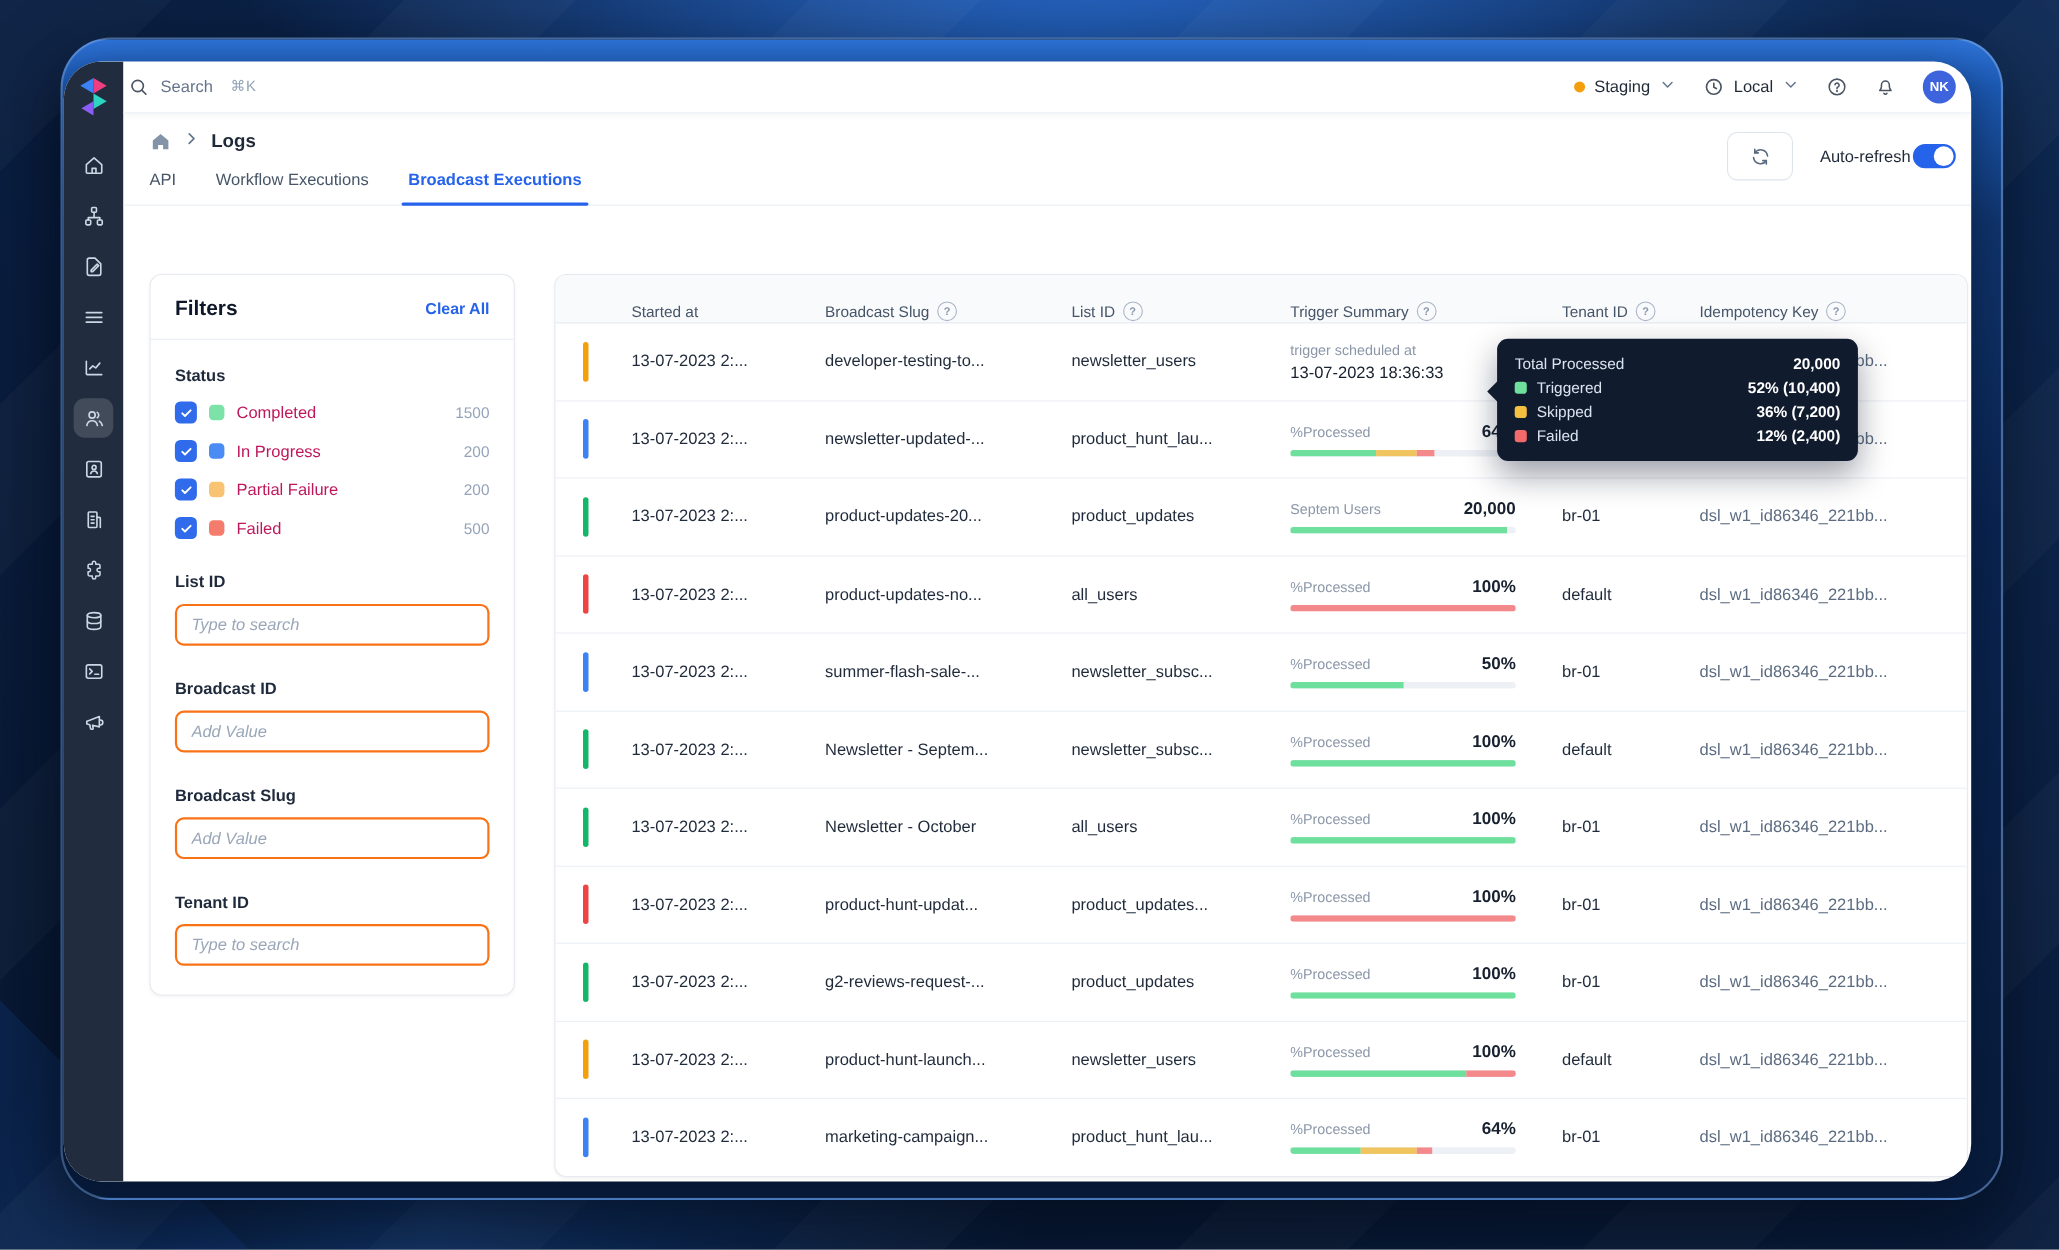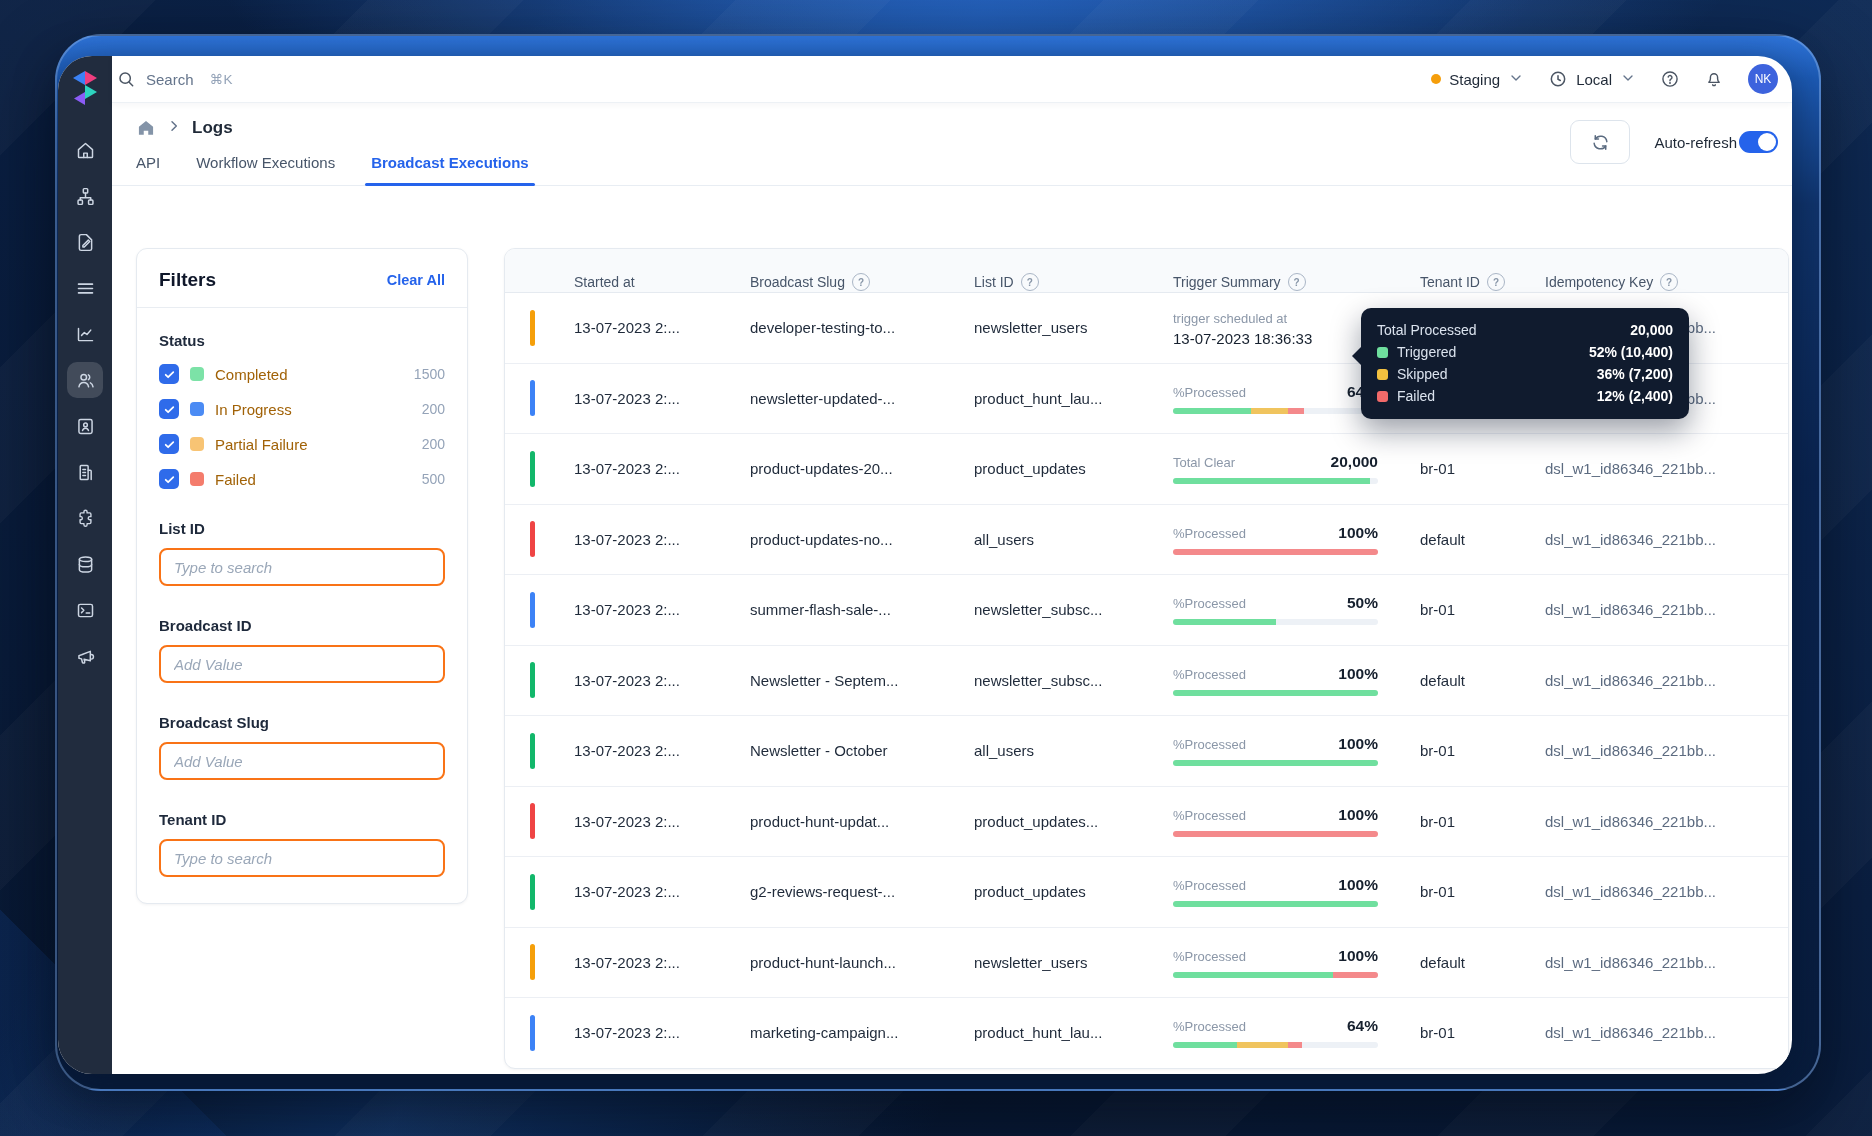--- a/index.html
+++ b/index.html
@@ -41,21 +41,21 @@
   .topbar{height:46px;display:flex;align-items:center;padding:0 14px 0 4px;
     border-bottom:1px solid #edf1f5;box-shadow:0 2px 6px rgba(15,23,42,.04);flex-shrink:0;}
   .searchbox{display:flex;align-items:center;gap:10px;color:#64748b;font-size:15px;cursor:text;}
   .kbd{color:#94a3b8;font-size:13.5px;margin-left:6px;letter-spacing:.5px;}
   .tb-right{margin-left:auto;display:flex;gap:24px;}
   .tb-chip{display:flex;align-items:center;gap:8px;font-size:15px;font-weight:500;color:#1f2937;cursor:pointer;}
   .dot{width:10px;height:10px;border-radius:50%;background:#f59e0b;}
   .gico{color:#4b5563;display:flex;align-items:center;}
   .gico svg{width:20px;height:20px;}
   .chev svg{width:16px;height:16px;color:#64748b;}
-  .avatar{width:30px;height:30px;border-radius:50%;background:#3d63dd;color:#fff;font-size:12px;font-weight:400;
+  .avatar{width:30px;height:30px;border-radius:50%;background:#3d63dd;color:#fff;font-size:12px;font-weight:700;
     display:flex;align-items:center;justify-content:center;cursor:pointer;}
   
   .pagehead{position:relative;padding:15px 14px 0 24px;border-bottom:1px solid #e8edf3;flex-shrink:0;}
   .crumbs{display:flex;align-items:center;gap:10px;color:#6b7280;}
   .crumbs .pg{font-size:17px;font-weight:700;color:#1f2937;}
   .tabs{display:flex;gap:36px;margin-top:16px;}
   .tab{font-size:15px;color:#475569;padding-bottom:14px;cursor:pointer;position:relative;}
   .tab.active{color:#2563eb;font-weight:600;}
   .tab.active::after{content:"";position:absolute;left:-6px;right:-6px;bottom:-1px;height:3px;border-radius:3px;background:#2563eb;}
   .hd-controls{position:absolute;right:14px;top:17px;display:flex;align-items:center;gap:24px;}
@@ -77,21 +77,21 @@
   .f-title{display:flex;align-items:center;justify-content:space-between;padding:20px 22px 16px;}
   .f-title h2{margin:0;font-size:19px;font-weight:700;color:#0f172a;}
   .clear{font-size:14.5px;font-weight:600;color:#2563eb;cursor:pointer;}
   .f-div{height:1px;background:#e9edf2;}
   .f-body{padding:24px 22px 0;}
   .f-sec{font-size:15px;font-weight:700;color:#1e293b;}
   .strow{display:flex;align-items:center;gap:11px;margin-top:15px;cursor:pointer;}
   .cbx{width:20px;height:20px;border-radius:5px;background:#2f6bea;display:flex;align-items:center;justify-content:center;flex-shrink:0;}
   .cbx svg{width:13px;height:13px;}
   .swatch{width:14px;height:14px;border-radius:4px;flex-shrink:0;}
-  .stlabel{font-size:15px;color:#a16207;flex:1;}
+  .stlabel{font-size:15px;color:#be185d;flex:1;}
   .stcount{font-size:14px;color:#94a3b8;}
   .fgroup{margin-top:31px;}
   .fgroup label{display:block;font-size:15px;font-weight:700;color:#1e293b;margin-bottom:11px;}
   .fgroup input{width:100%;box-sizing:border-box;height:38px;border:2px solid #f97316;border-radius:8px;
     padding:0 13px;font-size:15px;color:#a16207;outline:none;font-family:inherit;font-style:italic;}
   .fgroup input::placeholder{color:#9aa7b8;}
   
   .tablecard{flex:1;min-width:0;overflow:hidden;padding:0;}
   .tgrid{display:grid;grid-template-columns:69px 176px 224px 199px 247px 125px 1fr;align-items:center;}
   .thead{background:#f8fafc;border-bottom:1px solid #e5eaf0;height:43px;}
@@ -460,21 +460,21 @@
   <div class="tgrid trow">
     <div>
                   <span class="pill st-green"></span>
                 </div>
     <div class="cellmain c-started">13-07-2023 2:...</div>
     <div class="cellmain c-slug">product-updates-20...</div>
     <div class="cellmain c-list">product_updates</div>
     <div>
                   <div class="trig">
       <div class="trig-top">
-                      <span class="trig-label">Total Clear</span>
+                      <span class="trig-label">Septem Users</span>
                       <span class="trig-value">20,000</span>
                     </div>
       <div class="bar">
                       <i class="sg-green" style="width: 96%;"></i>
                     </div>
     </div>
                 </div>
     <div class="cellmain c-tenant">br-01</div>
     <div class="idem c-idem">dsl_w1_id86346_221bb...</div>
   </div>

